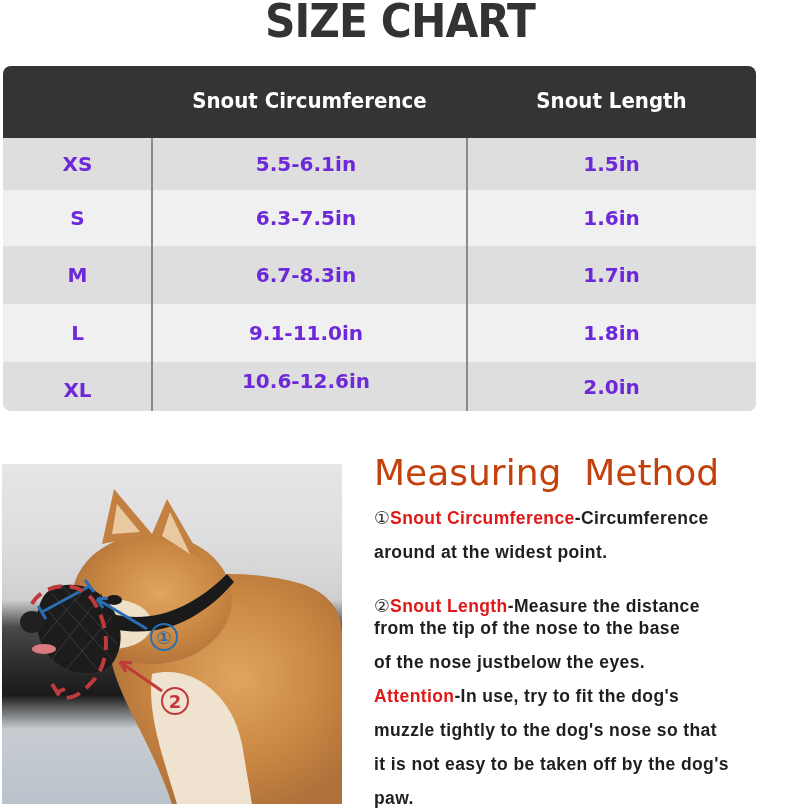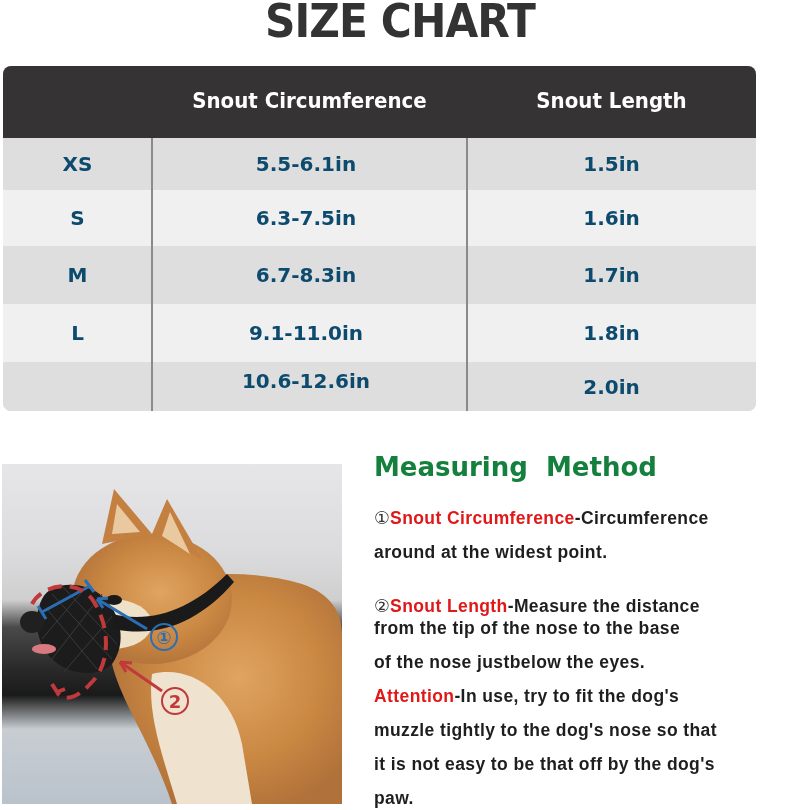--- a/index.html
+++ b/index.html
@@ -6,29 +6,29 @@
   body { width:800px; height:810px; background:#ffffff; position:relative; overflow:hidden; font-family:"Liberation Sans", sans-serif; }
   .title { position:absolute; left:0; top:-6px; width:800px; text-align:center; font-family:"DejaVu Sans", sans-serif; font-weight:bold; font-size:46px; letter-spacing:-1px; color:#333333; transform:scaleX(0.92); }
   .table { position:absolute; left:3px; top:66px; width:753px; height:345px; border-radius:8px; overflow:hidden; background:#dedede; }
   .thead { position:absolute; left:0; top:0; width:100%; height:72px; background:#353333; }
   .th { position:absolute; top:0; height:72px; line-height:70px; color:#ffffff; font-family:"DejaVu Sans", sans-serif; font-weight:bold; font-size:22px; text-align:center; transform:scaleX(0.9); }
   .th.c1 { left:149px; width:315px; }
   .th.c2 { left:464px; width:289px; }
   .row { position:absolute; left:0; width:100%; }
   .row.dark { background:#dedede; }
   .row.light { background:#f0f0f0; }
-  .cell { position:absolute; top:0; height:100%; display:flex; align-items:center; justify-content:center; font-family:"DejaVu Sans", sans-serif; font-weight:bold; font-size:20px; color:#0c4a6e; }
+  .cell { position:absolute; top:0; height:100%; display:flex; align-items:center; justify-content:center; font-family:"DejaVu Sans", sans-serif; font-weight:bold; font-size:20px; color:#6d28d9; }
   .cell.c0 { left:0; width:149px; }
   .cell.c1 { left:149px; width:308px; }
   .cell.c2 { left:464px; width:289px;text-align:center; }
   .vline { position:absolute; top:72px; width:2px; height:273px; background:#8a8a8a; }
   .vline.v1 { left:148px; }
   .vline.v2 { left:463px; }
   .photo { position:absolute; left:2px; top:464px; width:340px; height:340px; overflow:hidden; background:linear-gradient(180deg,#e6e6e8 0%,#dcdcde 25%,#cfcfd0 40%,#4a4a4a 48%,#2a2a2a 60%,#1a1a1a 68%,#c8cdd2 78%,#b9c2cb 100%); }
-  .method-title { position:absolute; left:374px; top:452px; font-family:"DejaVu Sans", sans-serif; font-weight:bold; font-size:26px; color:#15803d; }
+  .method-title { position:absolute; left:374px; top:452px; font-family:"DejaVu Sans", sans-serif; font-weight:normal; font-size:36px; color:#c2410c; }
   .mline { position:absolute; left:374px; font-family:"Liberation Sans", sans-serif; font-weight:bold; font-size:17.5px; color:#1e1e1e; white-space:nowrap; letter-spacing:0.4px; }
   .red { color:#e01818; }
   .circled { font-family:"DejaVu Sans", sans-serif; font-weight:normal; color:#333; }
 </style>
 </head>
 <body>
 
 <div class="title">SIZE CHART</div>
 
 <div class="table">
@@ -51,20 +51,21 @@
     <div class="cell c0">M</div>
     <div class="cell c1">6.7-8.3in</div>
     <div class="cell c2">1.7in</div>
   </div>
   <div class="row light" style="top:238px;height:58px;">
     <div class="cell c0">L</div>
     <div class="cell c1">9.1-11.0in</div>
     <div class="cell c2">1.8in</div>
   </div>
   <div class="row dark" style="top:296px;height:49px;">
+    <div class="cell c0" style="padding-top:6px;box-sizing:border-box;">XL</div>
     <div class="cell c1" style="padding-bottom:12px;box-sizing:border-box;">10.6-12.6in</div>
     <div class="cell c2" style="box-sizing:border-box;">2.0in</div>
   </div>
 
   <div class="vline v1"></div>
   <div class="vline v2"></div>
 </div>
 
 <div class="photo">
   <svg width="340" height="340" viewBox="0 0 340 340">
@@ -135,14 +136,14 @@
 <div class="mline" style="top:584px;margin-top:12px;">
   <span class="circled">②</span><span class="red">Snout Length</span><span>-Measure the distance</span>
 </div>
 <div class="mline" style="top:618px;">from the tip of the nose to the base</div>
 <div class="mline" style="top:652px;">of the nose justbelow the eyes.</div>
 
 <div class="mline" style="top:686px;">
   <span class="red">Attention</span><span>-In use, try to fit the dog's</span>
 </div>
 <div class="mline" style="top:720px;">muzzle tightly to the dog's nose so that</div>
-<div class="mline" style="top:754px;">it is not easy to be that off by the dog's</div>
+<div class="mline" style="top:754px;">it is not easy to be taken off by the dog's</div>
 <div class="mline" style="top:788px;">paw.</div>
 
 </body></html>

